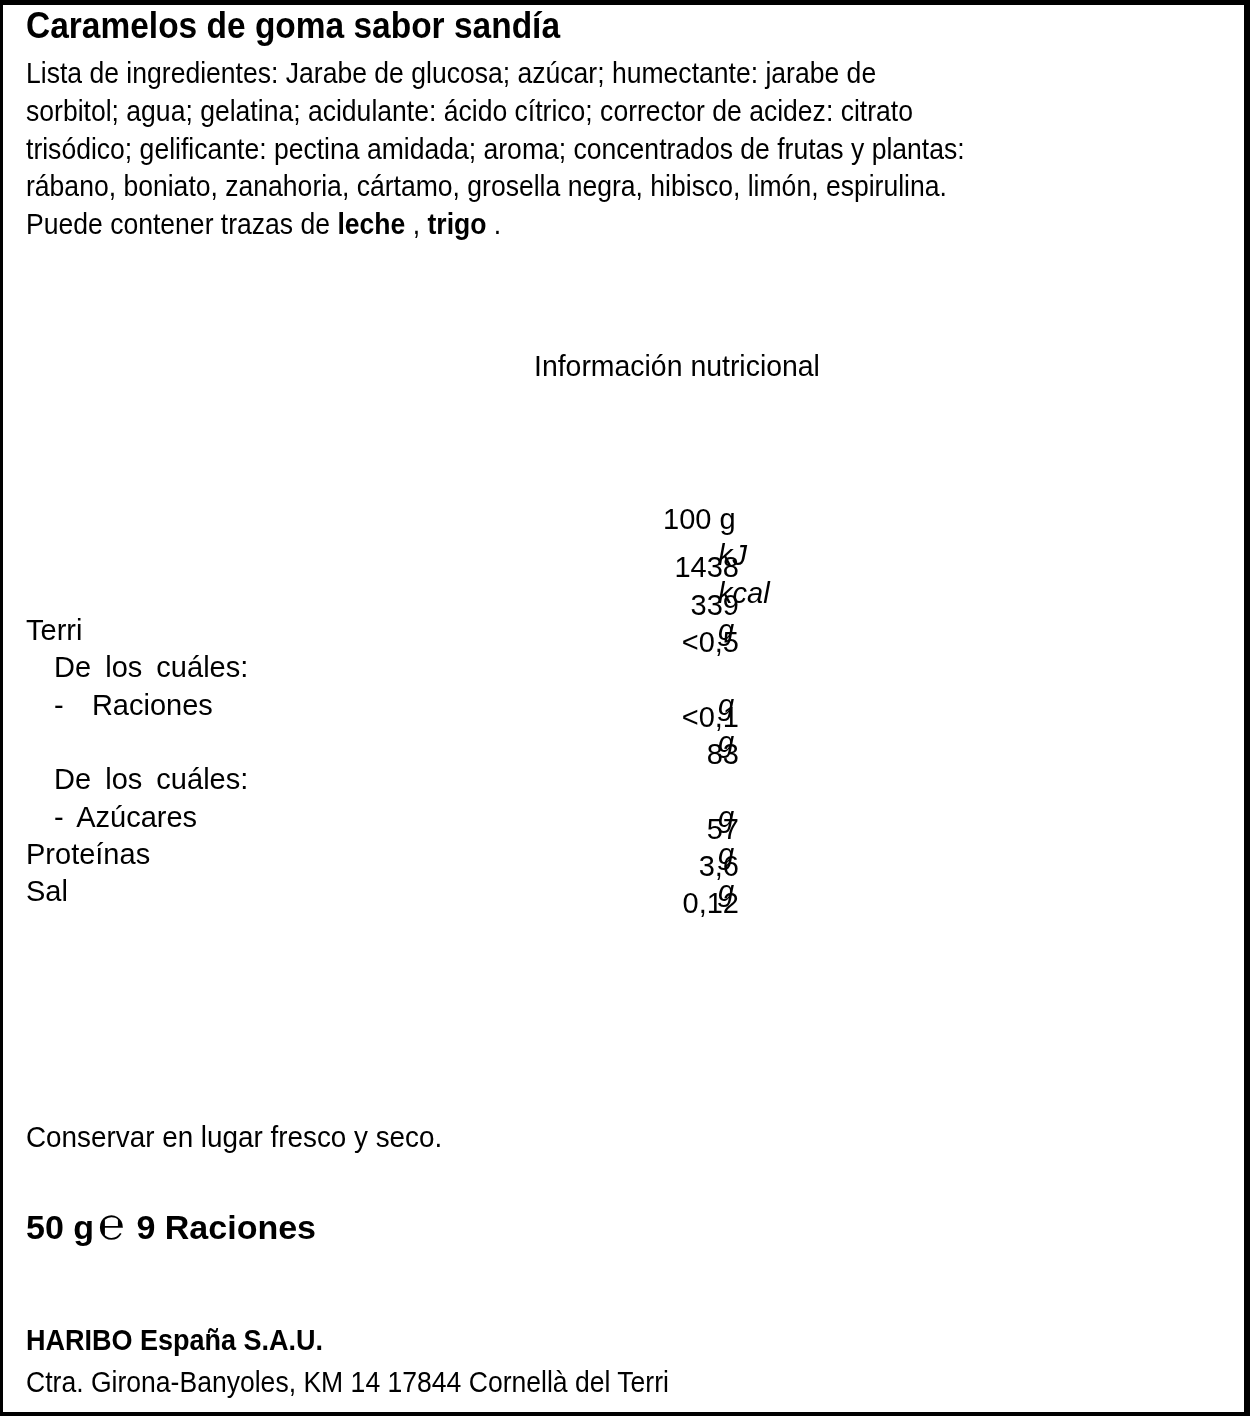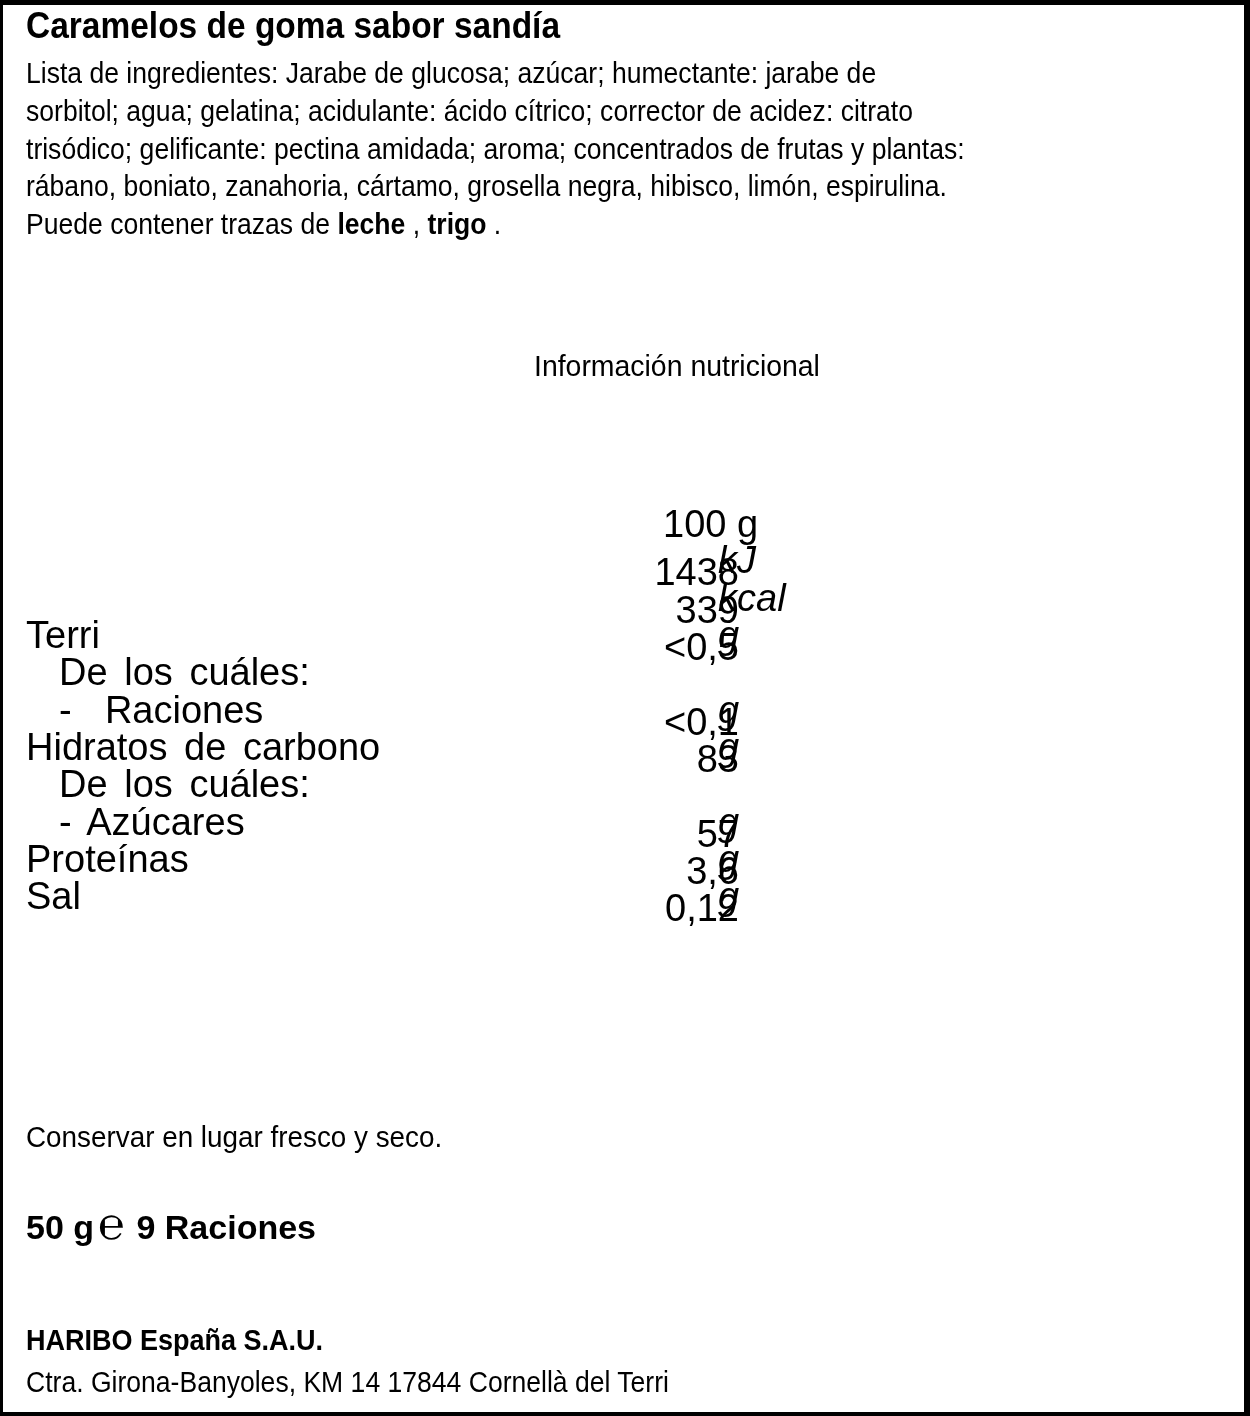--- a/index.html
+++ b/index.html
@@ -4,21 +4,21 @@
 <style>
   html, body { margin: 0; padding: 0; background: #ffffff; }
   body { width: 1250px; height: 1416px; position: relative; overflow: hidden; font-family: "Liberation Sans", sans-serif; color: #000; }
   .frame { position: absolute; left: 0; top: 0; width: 1250px; height: 1416px; box-sizing: border-box;
            border-top: 5px solid #000; border-left: 3px solid #000; border-right: 6px solid #000; border-bottom: 4px solid #000; }
   .abs { position: absolute; white-space: nowrap; line-height: 1; }
   .title { left: 26px; top: 8px; font-size: 36px; font-weight: bold; transform: scaleX(0.93); transform-origin: 0 0; }
   .ing { left: 26px; font-size: 30px; transform: scaleX(0.885); transform-origin: 0 0; }
   .ing b { font-weight: bold; }
   .nut-title { left: 534px; top: 352px; font-size: 29px; transform: scaleX(0.98); transform-origin: 0 0; }
-  .row { position: absolute; left: 26px; width: 800px; height: 37px; font-size: 38px; }
+  .row { position: absolute; left: 26px; width: 800px; height: 37px; font-size: 29px; }
   .row .label { position: absolute; left: 0; top: 0; white-space: pre; word-spacing: 6px; }
   .row .num { position: absolute; right: 87px; top: 12px; text-align: center; white-space: nowrap; }
   .row .unit { position: absolute; left: 692px; top: 0; white-space: nowrap; font-style: italic; }
   .row .hdr { position: absolute; left: 637px; top: 0; white-space: nowrap; }
   .storage { left: 26px; top: 1123px; font-size: 29px; transform: scaleX(0.96); transform-origin: 0 0; }
   .portion { left: 26px; top: 1203px; font-size: 34px; font-weight: bold; display: flex; align-items: baseline; }
   .portion .estimate { font-family: "Liberation Serif", serif; font-weight: normal; font-size: 44px; margin: 0 12px 0 4px; line-height: 1; }
   .company { left: 26px; top: 1325px; font-size: 30px; font-weight: bold; transform: scaleX(0.9); transform-origin: 0 0; }
   .address { left: 26px; top: 1367px; font-size: 30px; transform: scaleX(0.885); transform-origin: 0 0; }
 </style>
@@ -61,21 +61,20 @@
     <span class="label">  De los cuáles:</span>
     <span class="num"></span>
     <span class="unit"></span>
   </div>
   <div class="row" style="top:689px">
     <span class="label">  -  Raciones</span>
     <span class="num">&lt;0,1</span>
     <span class="unit">g</span>
   </div>
   <div class="row" style="top:726px">
-    <span class="label">Hidratos de carbono</span>
     <span class="num">83</span>
     <span class="unit">g</span>
   </div>
   <div class="row" style="top:763px">
     <span class="label">  De los cuáles:</span>
     <span class="num"></span>
     <span class="unit"></span>
   </div>
   <div class="row" style="top:801px">
     <span class="label">  - Azúcares</span>

